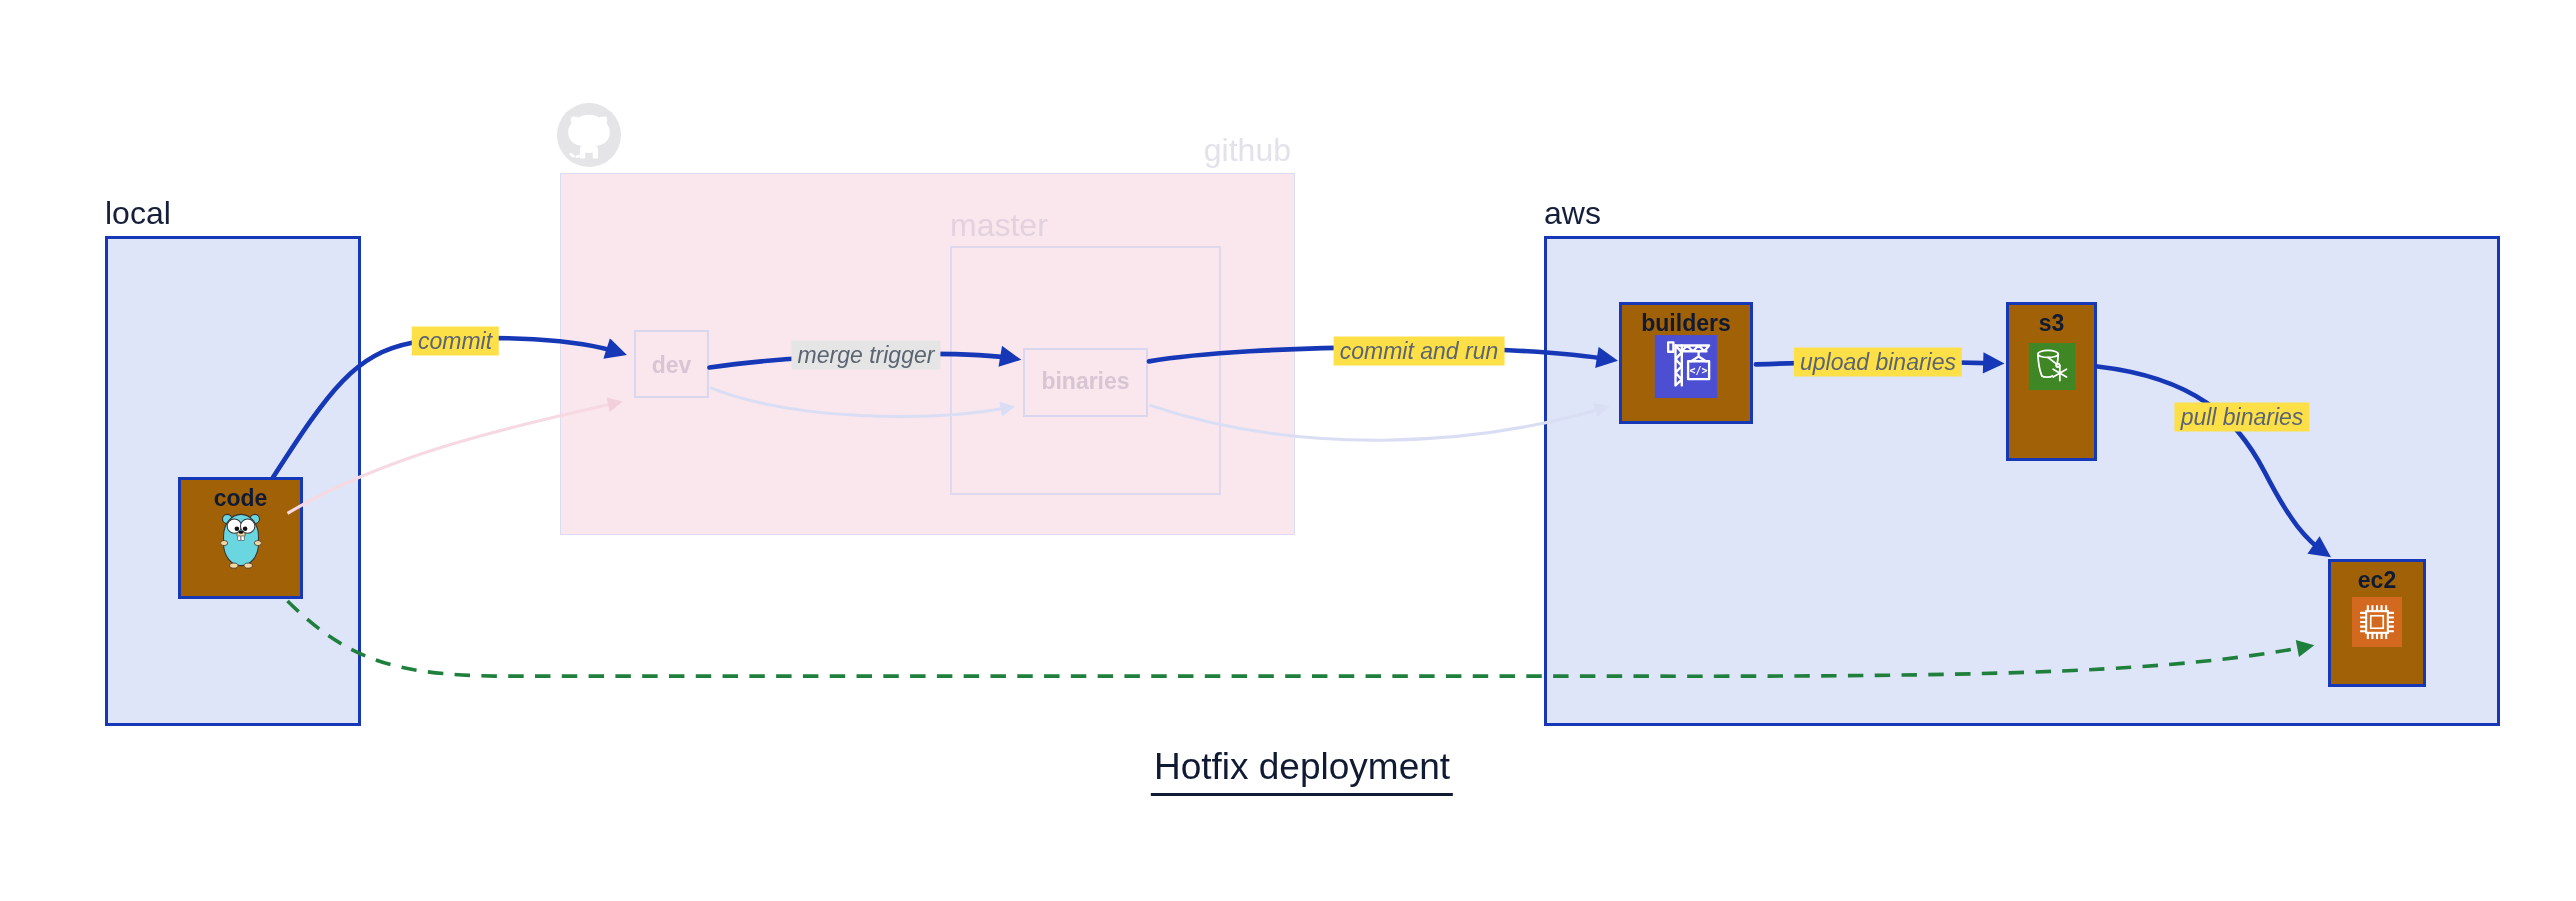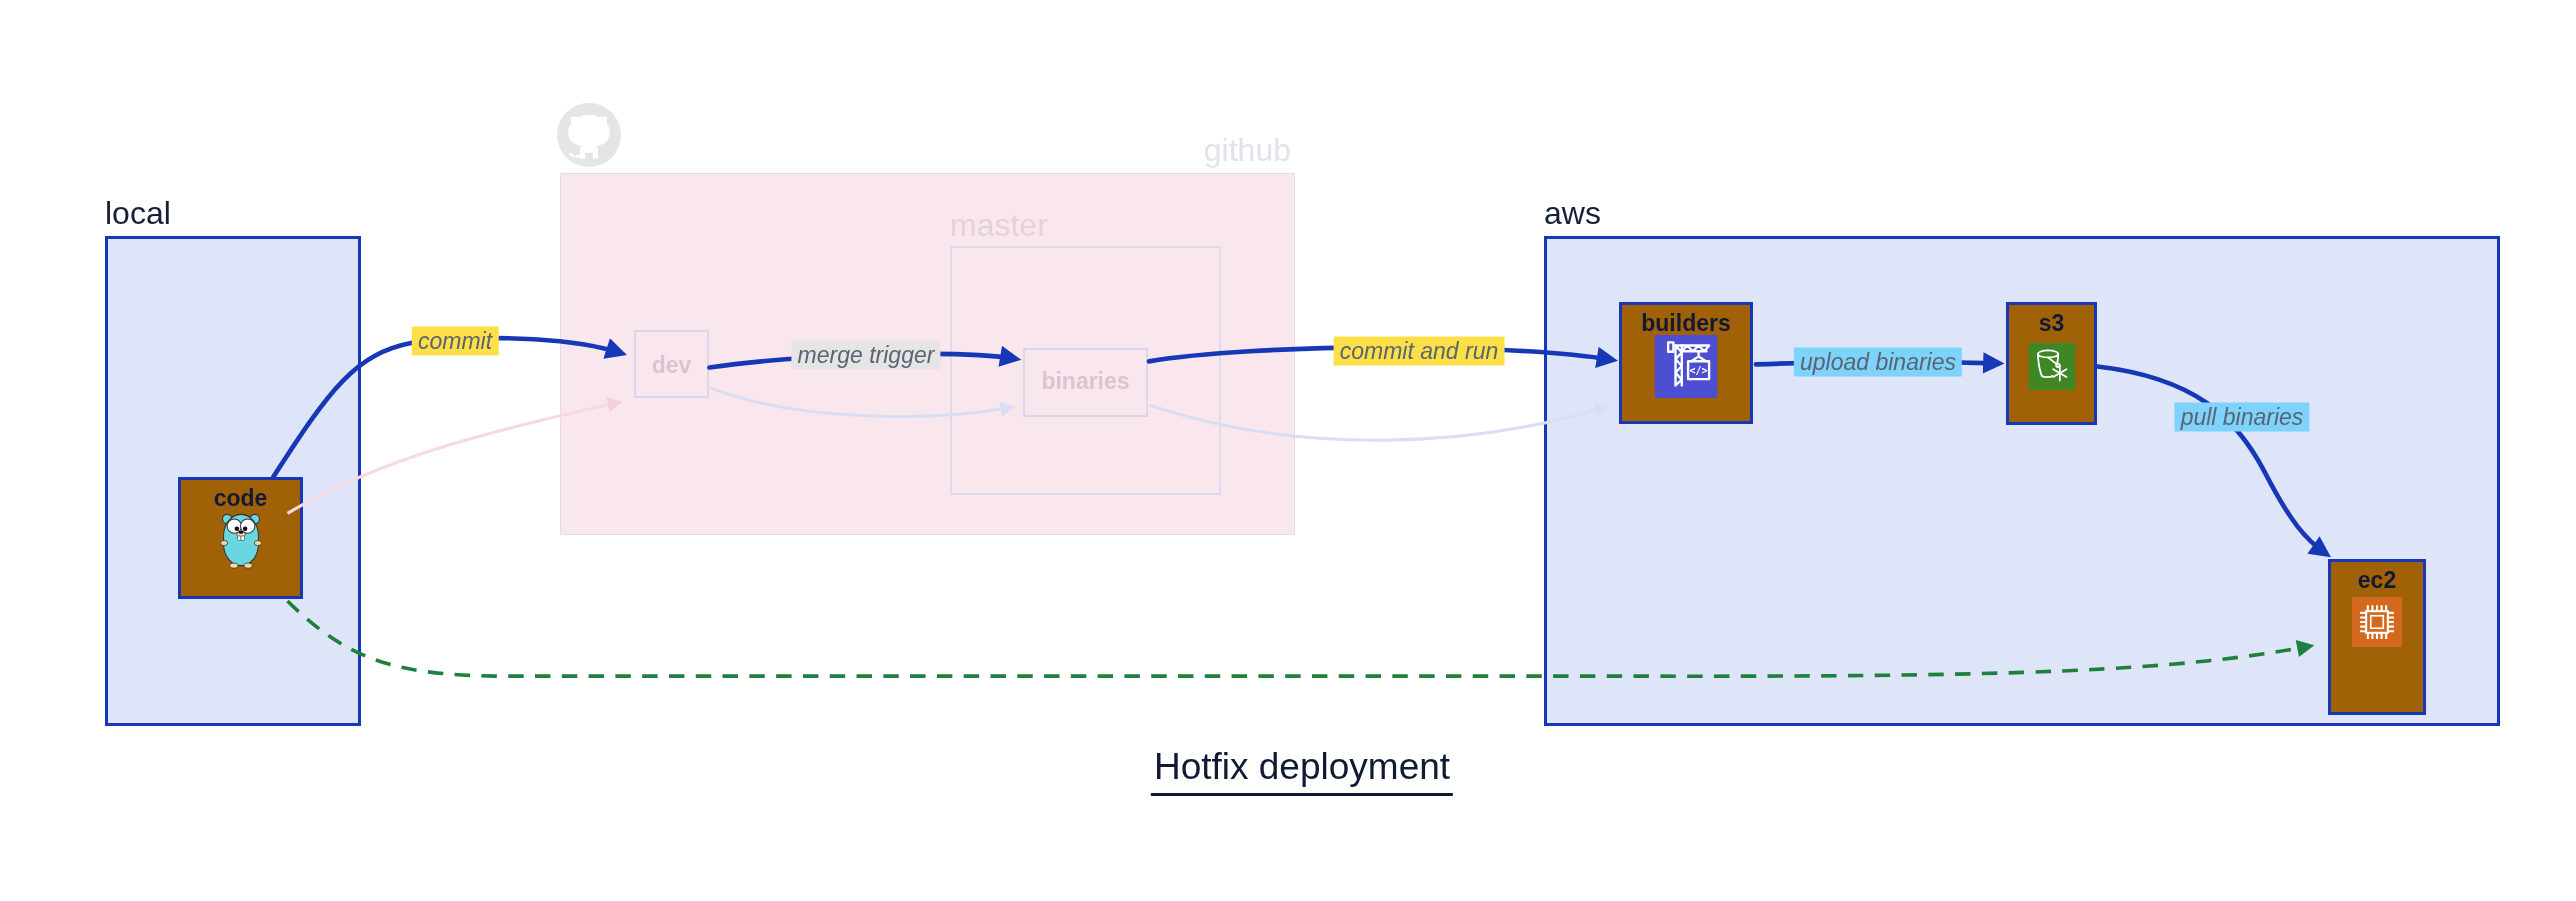--- a/index.html
+++ b/index.html
@@ -21,42 +21,42 @@
   .lbl-aws{left:1544px;top:197px;width:956px;}
   .lbl-github{left:560px;top:134px;width:731px;text-align:right;color:#e2e2ea;}
   .lbl-master{left:950px;top:209px;width:271px;color:#e3d2de;}
   
   .node{position:absolute;box-sizing:border-box;background:#a16207;border:3.1px solid #1738b6;}
   .node-faded{background:transparent;border:2.1px solid #d8d7ee;}
   .n-code{left:178px;top:477px;width:125px;height:122px;}
   .n-dev{left:634px;top:330px;width:75px;height:68px;}
   .n-workflows{left:1023px;top:348px;width:125px;height:69px;}
   .n-builders{left:1619px;top:302px;width:134px;height:122px;}
-  .n-s3{left:2006px;top:302px;width:91px;height:123px;}
-  .n-ec2{left:2328px;top:559px;width:98px;height:156px;}
+  .n-s3{left:2006px;top:302px;width:91px;height:159px;}
+  .n-ec2{left:2328px;top:559px;width:98px;height:128px;}
   .node-label{
     position:absolute;left:0;right:0;top:5.2px;text-align:center;
     font-size:23px;font-weight:700;color:#101a33;white-space:nowrap;
   }
   .node-faded .node-label{color:#d8c5d3;top:17.5px;}
   .n-dev .node-label{top:19.6px;}
   .node-icon{position:absolute;left:50%;transform:translateX(-50%);}
   .ic-gopher{top:31px;width:41px;height:58px;}
   .ic-build{top:30px;width:63px;height:63px;}
   .ic-s3{top:38px;width:47px;height:47px;}
   .ic-ec2{top:35px;width:50px;height:50px;}
   
   #edges{position:absolute;left:0;top:0;width:2604px;height:902px;pointer-events:none;}
   .edge-label{
     position:absolute;transform:translate(-50%,-50%);white-space:nowrap;
     font-size:23px;font-style:italic;color:#5b6472;padding:1px 6.2px;
   }
   .bg-white{background:#fde047;margin-left:36px;}
   .bg-pink{background:#e5e5e5;}
-  .bg-lav{background:#7dd3fc;}
+  .bg-lav{background:#fde047;}
   .el-commit{left:419px;top:341px;}
   .el-merge{left:866px;top:355px;}
   .el-uploadrun{left:1383px;top:351px;}
   .el-uploadbin{left:1878px;top:362px;}
   .el-pull{left:2242px;top:417px;}
   
   .octocat{position:absolute;left:557px;top:103px;width:64px;height:64px;}
   
   .title{
     position:absolute;left:50%;top:746px;transform:translateX(-50%);

